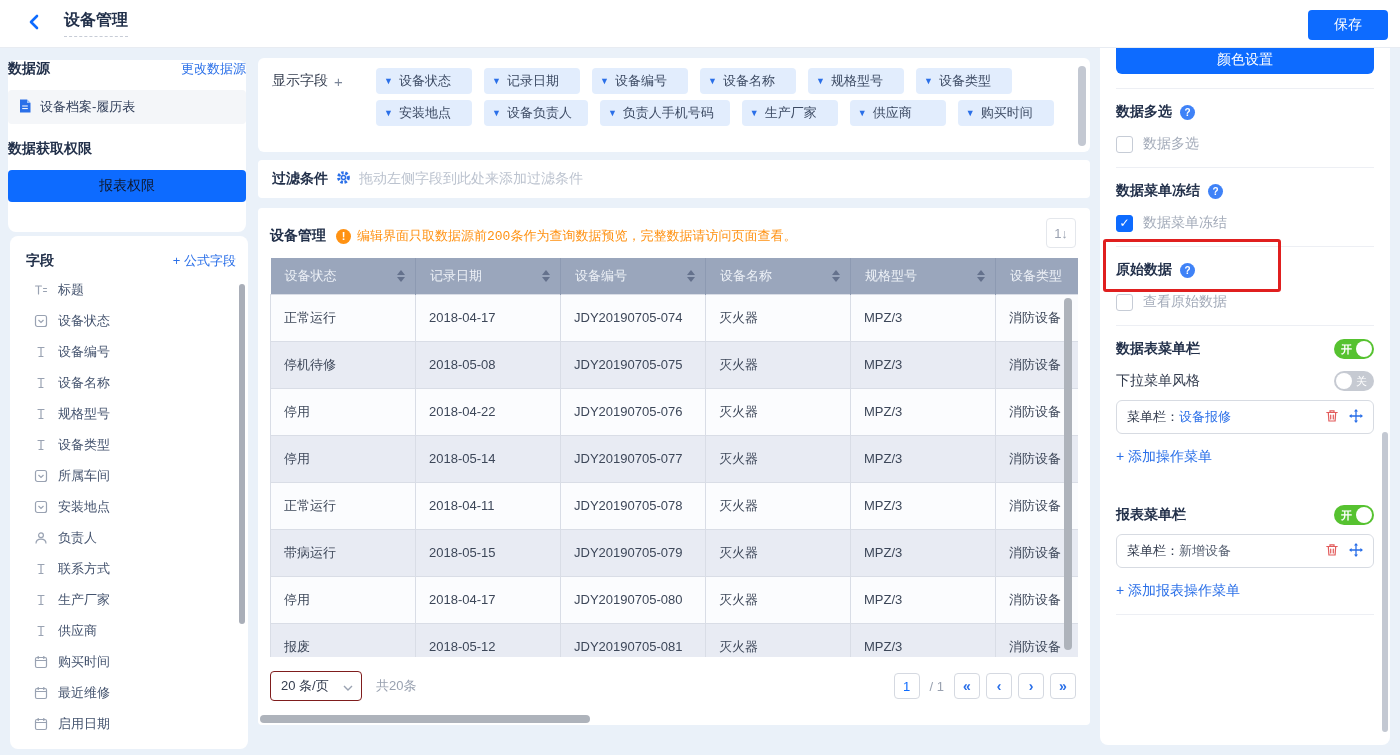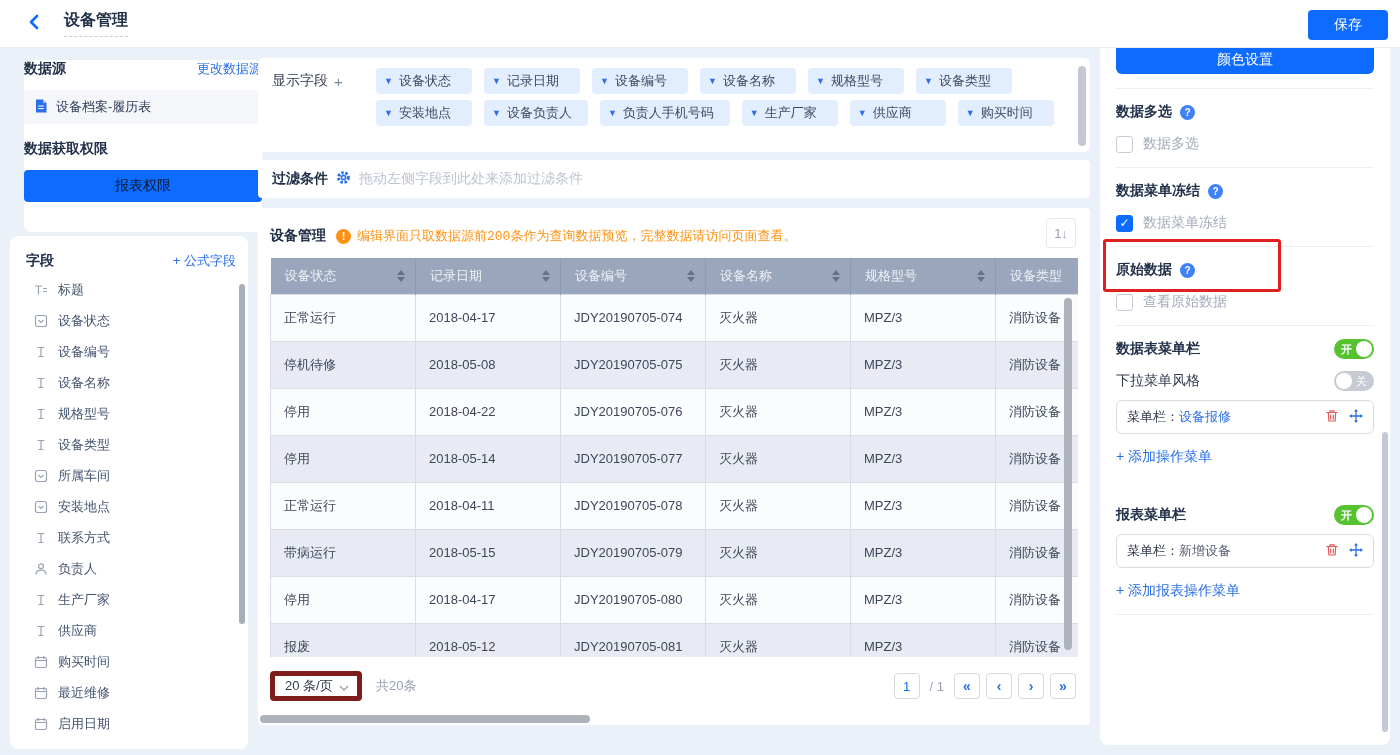--- a/index.html
+++ b/index.html
@@ -12,21 +12,21 @@
     border-bottom:1px solid #e8ecf2; display:flex; align-items:center; z-index:5; }
   .back-btn { margin-left:26px; display:flex; align-items:center; cursor:pointer; }
   .page-title { margin-left:22px; font-size:16px; font-weight:bold; color:#22304a;
     padding-bottom:5px; border-bottom:1px dashed #c7ccd6; }
   .save-btn { position:absolute; right:12px; top:10px; width:80px; height:30px; background:#0d6bff;
     color:#fff; font-size:14px; border:none; border-radius:4px; display:flex; align-items:center; justify-content:center; }
 
   .panel { position:absolute; background:#fff; border-radius:8px; }
 
   
-  .ds-panel { left:24px; top:60px; width:238px; height:172px; }
+  .ds-panel { left:8px; top:60px; width:238px; height:172px; }
   .panel-head { display:flex; align-items:center; justify-content:space-between; }
   .panel-title { font-size:14px; font-weight:bold; color:#22304a; }
   .blue-link { font-size:13px; color:#2a6fe8; cursor:pointer; }
   .ds-item { margin-top:12px; height:34px; background:#f4f6f9; border-radius:4px; display:flex;
     align-items:center; padding:0 10px; gap:8px; font-size:13px; color:#33415c; }
   .ds-perm-title { margin-top:16px; font-size:14px; font-weight:bold; color:#22304a; }
   .perm-btn { margin-top:12px; width:100%; height:32px; background:#0d6bff; color:#0f172a; font-size:14px;
     border:none; border-radius:4px; display:flex; align-items:center; justify-content:center; }
 
   .fields-panel { left:10px; top:236px; width:238px; height:513px; padding:16px 12px 10px 16px; overflow:hidden; }
@@ -73,21 +73,21 @@
   .sorters { display:flex; flex-direction:column; gap:2px; }
   .tri-up { width:0; height:0; border-left:4px solid transparent; border-right:4px solid transparent; border-bottom:5px solid #64718c; }
   .tri-dn { width:0; height:0; border-left:4px solid transparent; border-right:4px solid transparent; border-top:5px solid #64718c; }
   .grid td { height:47px; font-size:13px; color:#3d4759; padding:0 13px; border:1px solid #d9dde6;
     background:#fbfcfe; white-space:nowrap; overflow:hidden; }
   .grid tr:nth-child(even) td { background:#e8ebf3; }
   .tbl-hscroll { position:absolute; left:2px; bottom:2px; width:330px; height:8px; background:#aeb3bb; border-radius:4px; }
   .tbl-vscroll { position:absolute; right:6px; top:40px; width:8px; height:352px; background:#aeb3bb; border-radius:4px; }
 
   .pager { display:flex; align-items:center; margin-top:14px; position:relative; }
-  .psize { width:92px; height:30px; border:5px solid #7f1d1d; border-radius:4px; display:flex;
+  .psize { width:92px; height:30px; border:1px solid #7f1d1d; border-radius:4px; display:flex;
     align-items:center; justify-content:space-between; padding:0 8px 0 10px; font-size:13px; color:#333c4e; background:#fff; }
   .ptotal { margin-left:14px; font-size:13px; color:#99a1b0; }
   .pright { position:absolute; right:2px; display:flex; align-items:center; gap:6px; }
   .pnum { width:26px; height:26px; border:1px solid #d5d9e1; border-radius:4px; display:flex;
     align-items:center; justify-content:center; font-size:13px; color:#0d6bff; background:#fff; }
   .pslash { font-size:13px; color:#99a1b0; margin:0 4px; }
   .pbtn { width:26px; height:26px; border:1px solid #d5d9e1; border-radius:4px; display:flex;
     align-items:center; justify-content:center; font-size:14px; font-weight:bold; color:#2a6fe8; background:#fff; }
 
   
@@ -224,34 +224,34 @@
     <span class="f-icon">
             <svg width="14" height="14" viewBox="0 0 14 14" fill="none" stroke="#99a2b2" stroke-width="1.2">
               <rect x="1.5" y="1.5" width="11" height="11" rx="2"></rect>
               <path d="M4.5 6l2.5 2.5L9.5 6"></path>
             </svg>
           </span>
     <span class="f-label">安装地点</span>
   </div>
         <div class="field-item">
     <span class="f-icon">
-            <svg width="14" height="14" viewBox="0 0 14 14" fill="none" stroke="#99a2b2" stroke-width="1.2" stroke-linecap="round">
-              <path d="M4 2.5h6M7 2.5v9M5 11.5h4"></path>
-            </svg>
-          </span>
-    <span class="f-label">联系方式</span>
-  </div>
-        <div class="field-item">
-    <span class="f-icon">
             <svg width="14" height="14" viewBox="0 0 14 14" fill="none" stroke="#99a2b2" stroke-width="1.2">
               <circle cx="7" cy="4.3" r="2.4"></circle>
               <path d="M2 12.5c0-2.8 2.2-4.4 5-4.4s5 1.6 5 4.4"></path>
             </svg>
           </span>
     <span class="f-label">负责人</span>
+  </div>
+        <div class="field-item">
+    <span class="f-icon">
+            <svg width="14" height="14" viewBox="0 0 14 14" fill="none" stroke="#99a2b2" stroke-width="1.2" stroke-linecap="round">
+              <path d="M4 2.5h6M7 2.5v9M5 11.5h4"></path>
+            </svg>
+          </span>
+    <span class="f-label">联系方式</span>
   </div>
         <div class="field-item">
     <span class="f-icon">
             <svg width="14" height="14" viewBox="0 0 14 14" fill="none" stroke="#99a2b2" stroke-width="1.2" stroke-linecap="round">
               <path d="M4 2.5h6M7 2.5v9M5 11.5h4"></path>
             </svg>
           </span>
     <span class="f-label">生产厂家</span>
   </div>
         <div class="field-item">

